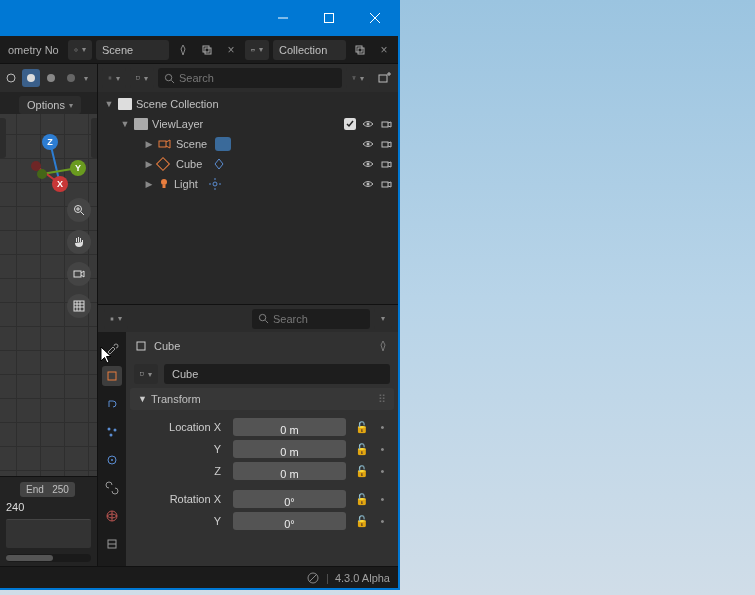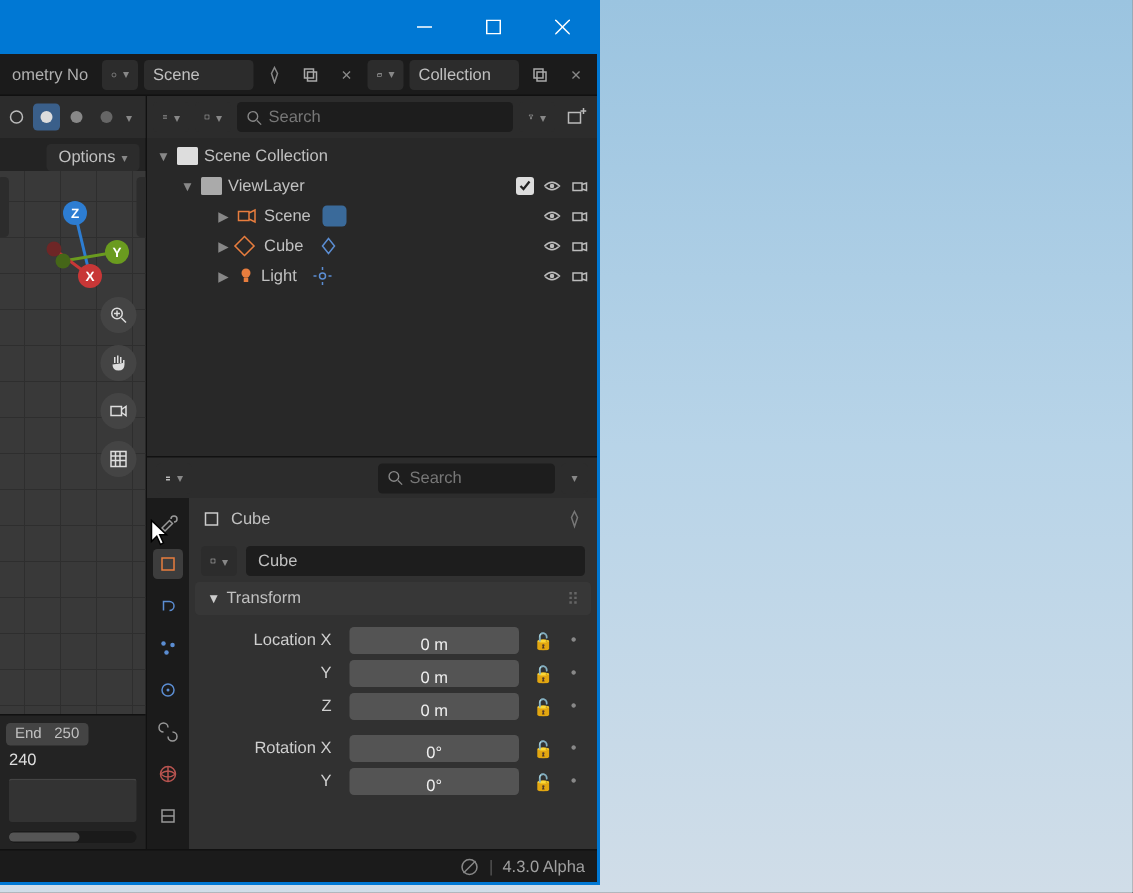--- a/index.html
+++ b/index.html
@@ -12,31 +12,31 @@
   .topbar { height: 28px; background: #1b1b1b; display: flex; align-items: center; padding: 0 4px; gap: 4px; border-bottom: 1px solid #111; }
   .geonode { color: #b0b0b0; font-size: 11px; padding: 0 4px; white-space: nowrap; overflow: hidden; width: 60px; }
   .drop-dark { background: #2c2c2c; border-radius: 3px; height: 20px; display: flex; align-items: center; padding: 0 6px; gap: 4px; }
   .scene-field { flex: 1; background: #2c2c2c; border-radius: 3px; height: 20px; display: flex; align-items: center; padding: 0 6px; }
   .icon-btn-sm { width: 20px; height: 20px; display: flex; align-items: center; justify-content: center; border-radius: 3px; }
   .content { flex: 1; display: flex; min-height: 0; }
   .viewport-col { width: 98px; background: #232323; border-right: 1px solid #111; position: relative; display: flex; flex-direction: column; }
   .viewport-toolbar { height: 28px; background: #2c2c2c; display: flex; align-items: center; gap: 2px; padding: 0 2px; }
   .shading-btn { width: 18px; height: 18px; border-radius: 3px; display:flex; align-items:center; justify-content:center; }
   .shading-btn.active { background: #3a5f8a; }
-  .options-pill { margin: 4px 4px 0 auto; background: #2c2c2c; border-radius: 3px; padding: 3px 8px; display: flex; align-items: center; gap: 4px; font-size: 11px; width: fit-content; }
+  .options-pill { margin: 4px 16px 0 auto; background: #2c2c2c; border-radius: 3px; padding: 3px 8px; display: flex; align-items: center; gap: 4px; font-size: 11px; width: fit-content; }
   .viewport-3d { flex: 1; background: #393939; position: relative; background-image: linear-gradient(#2e2e2e 1px, transparent 1px), linear-gradient(90deg, #2e2e2e 1px, transparent 1px); background-size: 24px 24px; background-position: -8px -4px; overflow:hidden; }
   .gizmo { position: absolute; top: 24px; left: 26px; width: 60px; height: 60px; }
   .axis-ball { position: absolute; width: 16px; height: 16px; border-radius: 50%; display: flex; align-items: center; justify-content: center; font-size: 9px; font-weight: bold; color: #fff; }
   .ax-z { background: #2d7dd2; top: -4px; left: 16px; }
   .ax-y { background: #6a9b1f; top: 22px; left: 44px; }
   .ax-x { background: #c83737; top: 38px; left: 26px; }
   .view-tools { position: absolute; right: 6px; top: 84px; display: flex; flex-direction: column; gap: 8px; }
   .view-tool { width: 24px; height: 24px; background: #444; border-radius: 12px; display:flex; align-items:center; justify-content:center; color:#ddd; }
   .timeline { height: 90px; background: #232323; border-top: 1px solid #111; display:flex; flex-direction:column; }
-  .timeline-top { height: 24px; display:flex; align-items:center; padding: 0 4px; gap:6px; }
+  .timeline-top { height: 24px; display:flex; align-items:center; padding: 0 20px; gap:6px; }
   .end-box { background:#444; border-radius:3px; padding:2px 6px; font-size:10px; }
   .track { flex:1; background:#333; margin:6px; border-radius:2px; border-top:1px solid #444; }
   .scrollbar { height:8px; margin:0 6px 4px 6px; background:#1a1a1a; border-radius:4px; position:relative; }
   .scrollbar::after { content:""; position:absolute; left:0; top:1px; width:55%; height:6px; background:#555; border-radius:3px; }
   .right-col { flex: 1; display: flex; flex-direction: column; background: #232323; }
   .outliner-hdr { height: 28px; background: #2c2c2c; display: flex; align-items: center; padding: 0 4px; gap: 4px; }
   .search-box { flex:1; background:#1d1d1d; border-radius:3px; height:20px; display:flex; align-items:center; padding:0 6px; gap:4px; color:#777; }
   .outliner-tree { flex: 0 0 212px; background: #282828; overflow:hidden; padding-top:2px; }
   .tree-row { height: 20px; display: flex; align-items: center; padding-left: 6px; gap: 4px; position:relative; }
   .tree-row .restrict { position:absolute; right:6px; display:flex; gap:6px; align-items:center; }

